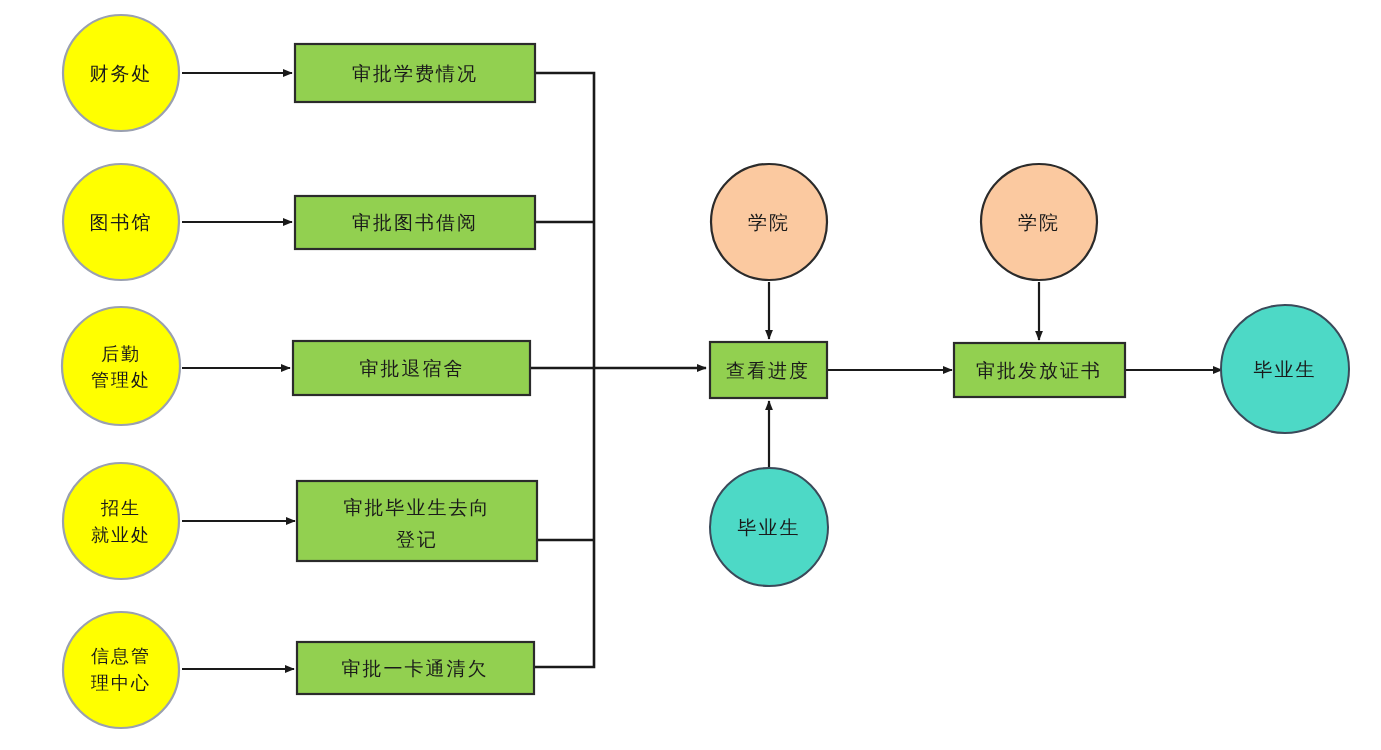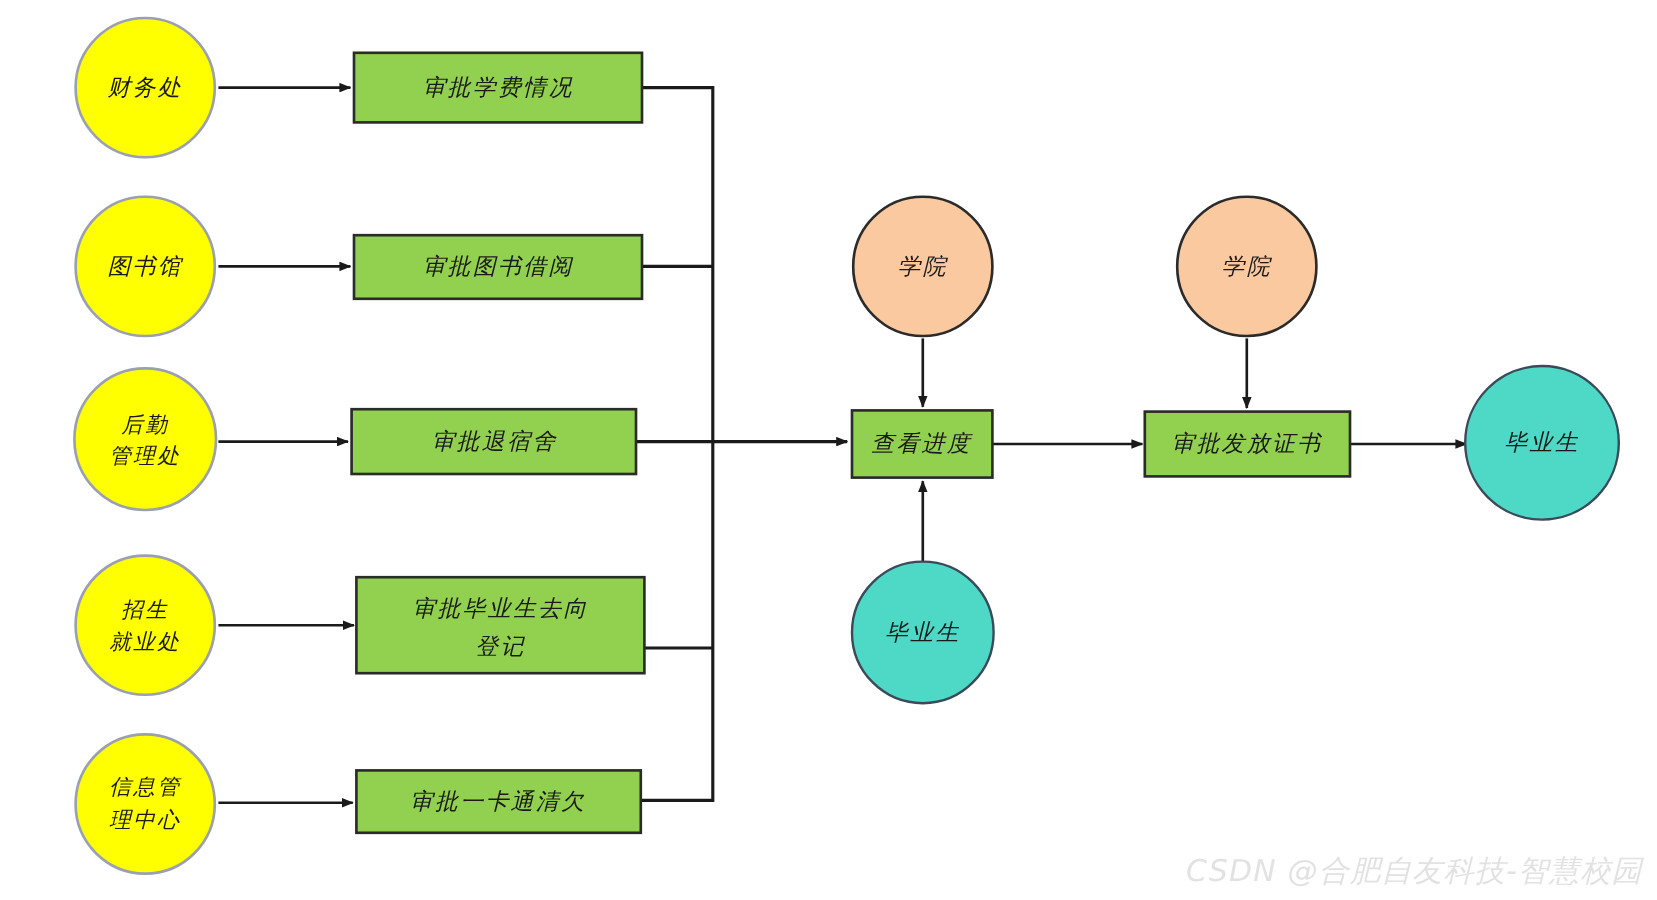--- a/index.html
+++ b/index.html
@@ -11,21 +11,20 @@
     width: 1381px;
     height: 750px;
     overflow: hidden;
     font-family: "DejaVu Sans", "Liberation Sans", sans-serif;
   }
   #canvas {
     position: relative;
     width: 1381px;
     height: 750px;
     background: #ffffff;
-    font-style: italic;
   }
   svg#diagram {
     position: absolute;
     top: 0;
     left: 0;
     width: 1381px;
     height: 750px;
   }
   .node-label {
     font-family: "DejaVu Sans", "Liberation Sans", sans-serif;
@@ -204,15 +203,14 @@
       </g>
 
       <g>
         <circle class="shape-stroke-slate" cx="1285" cy="369" r="64" fill="#4DD9C6"></circle>
         <text class="node-label" x="1285" y="370">毕业生</text>
       </g>
 
     </g>
   </svg>
 
-  <div class="watermark">CSDN @合肥自友科技-智慧校园</div>
 
 </div>
 
 </body></html>

